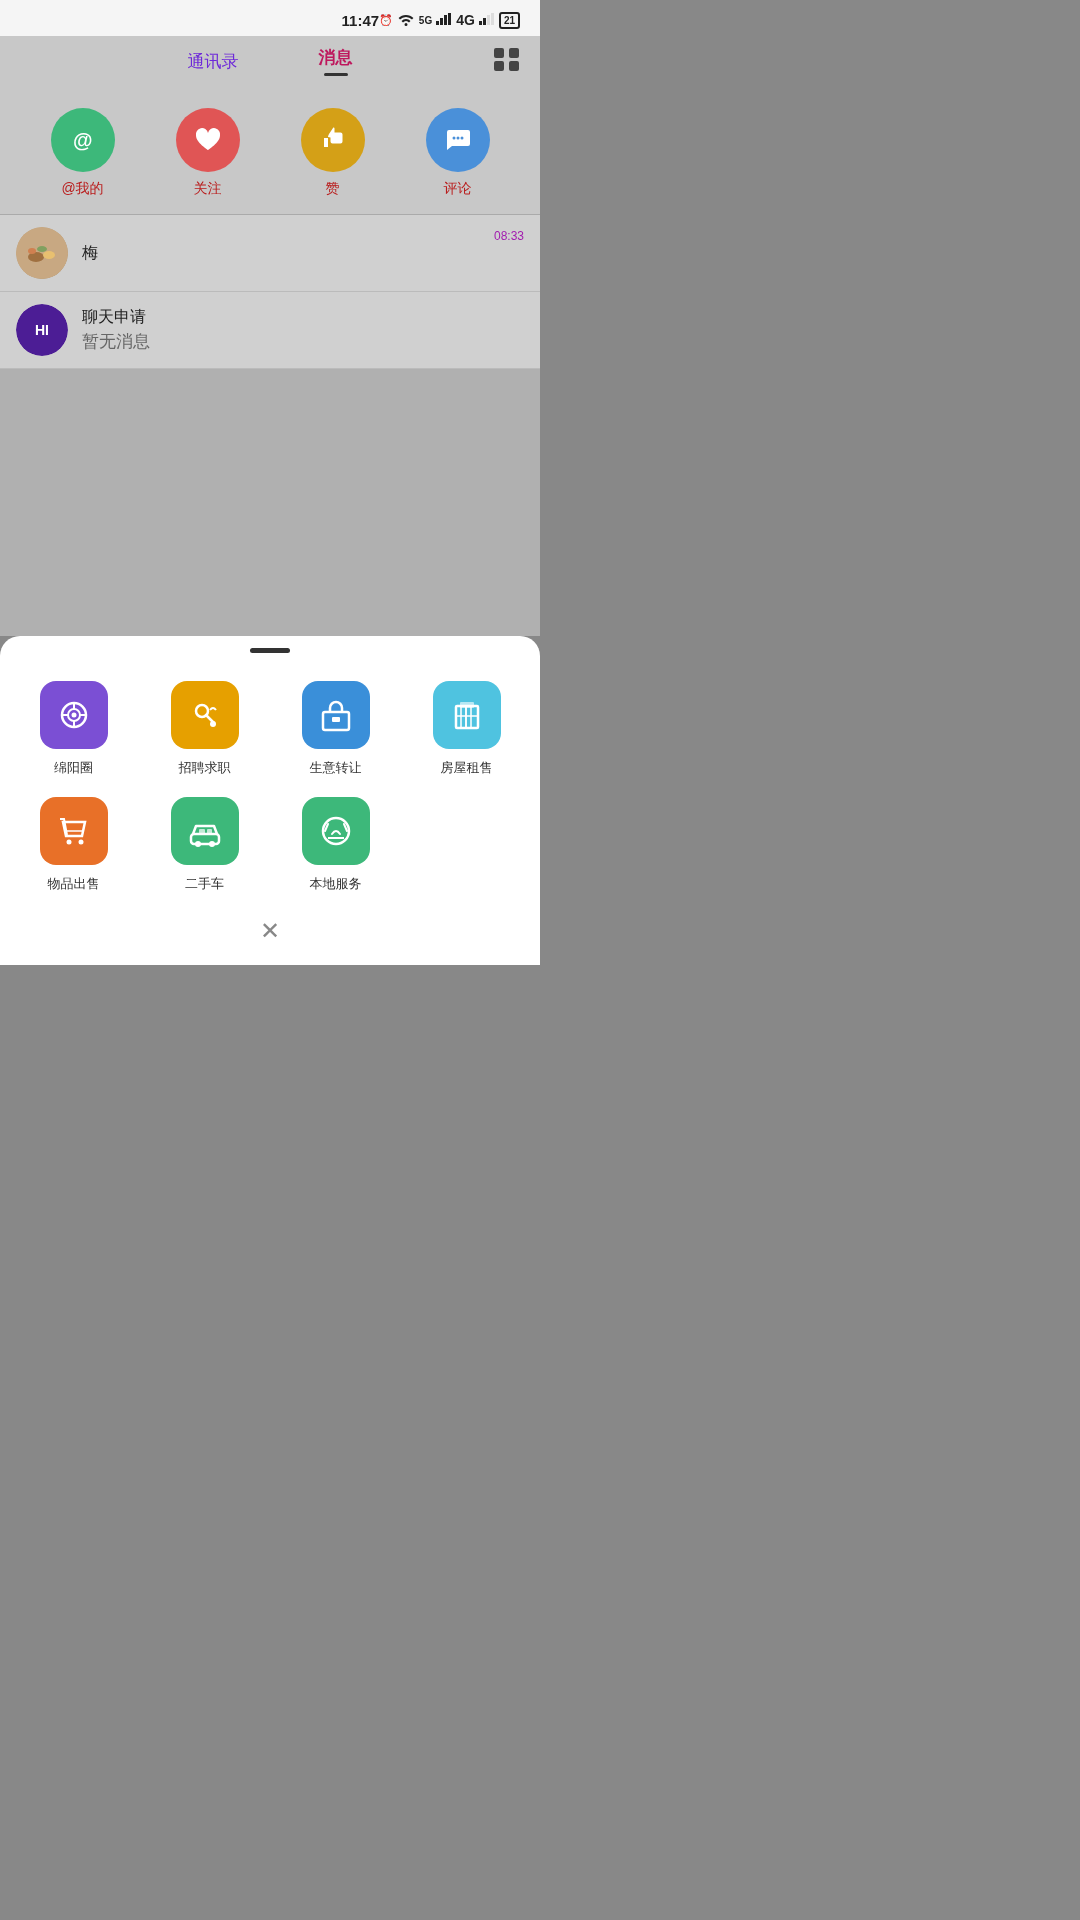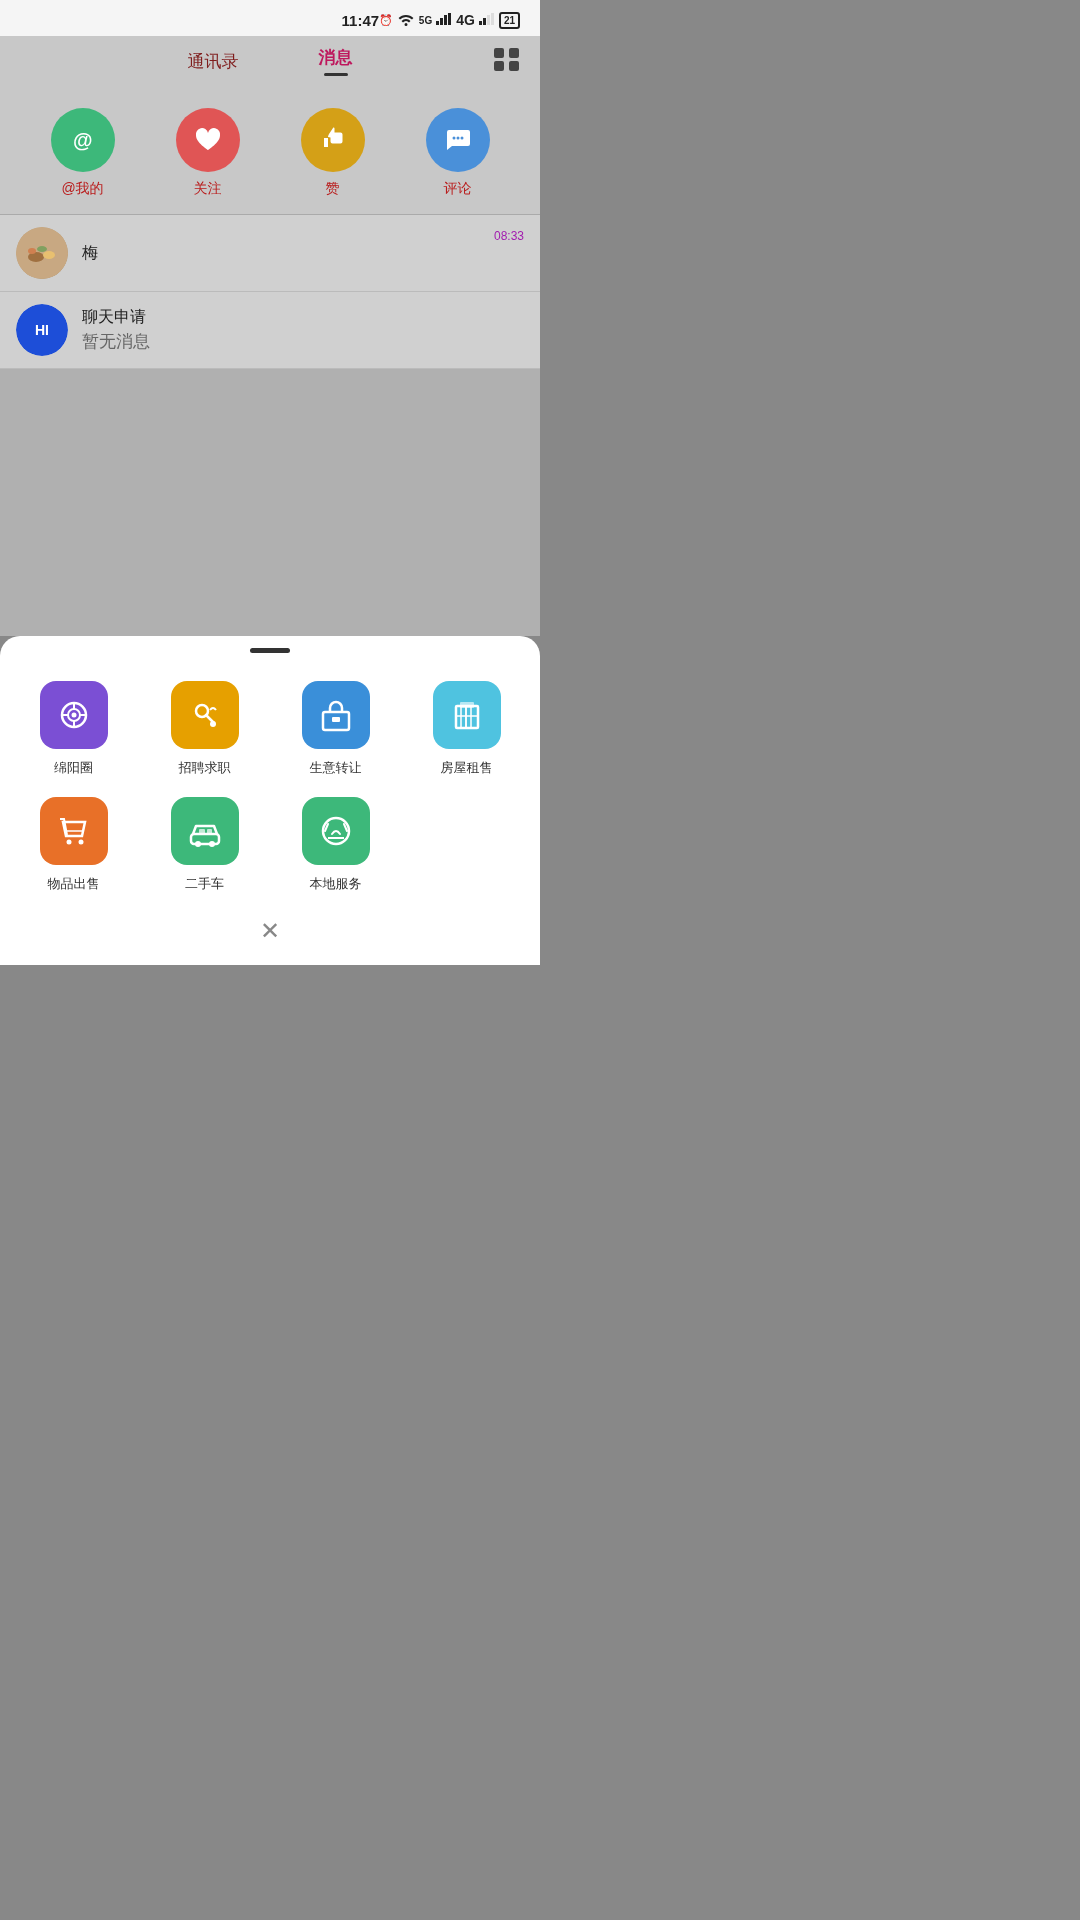--- a/index.html
+++ b/index.html
@@ -51,21 +51,21 @@
       background: #c8c8c8;
       position: relative;
     }
     .tab-nav-inner {
       display: flex;
       gap: 80px;
       align-items: center;
     }
     .tab-item {
       font-size: 17px;
-      color: #7f1d1d;
+      color: #6d28d9;
       padding-bottom: 8px;
       cursor: pointer;
     }
     .tab-item.active {
       color: #be185d;
       font-weight: 600;
     }
     .tab-item.active::after {
       content: '';
       display: block;
@@ -169,21 +169,21 @@
       background: linear-gradient(135deg, #c8b8a0, #a0845c);
       width: 52px;
       height: 52px;
       border-radius: 50%;
       display: flex;
       align-items: center;
       justify-content: center;
       font-size: 20px;
     }
     .avatar-hi {
-      background: #1d4ed8;
+      background: #4c1d95;
       width: 52px;
       height: 52px;
       border-radius: 50%;
       display: flex;
       align-items: center;
       justify-content: center;
       font-size: 14px;
       font-weight: 700;
       color: white;
     }

